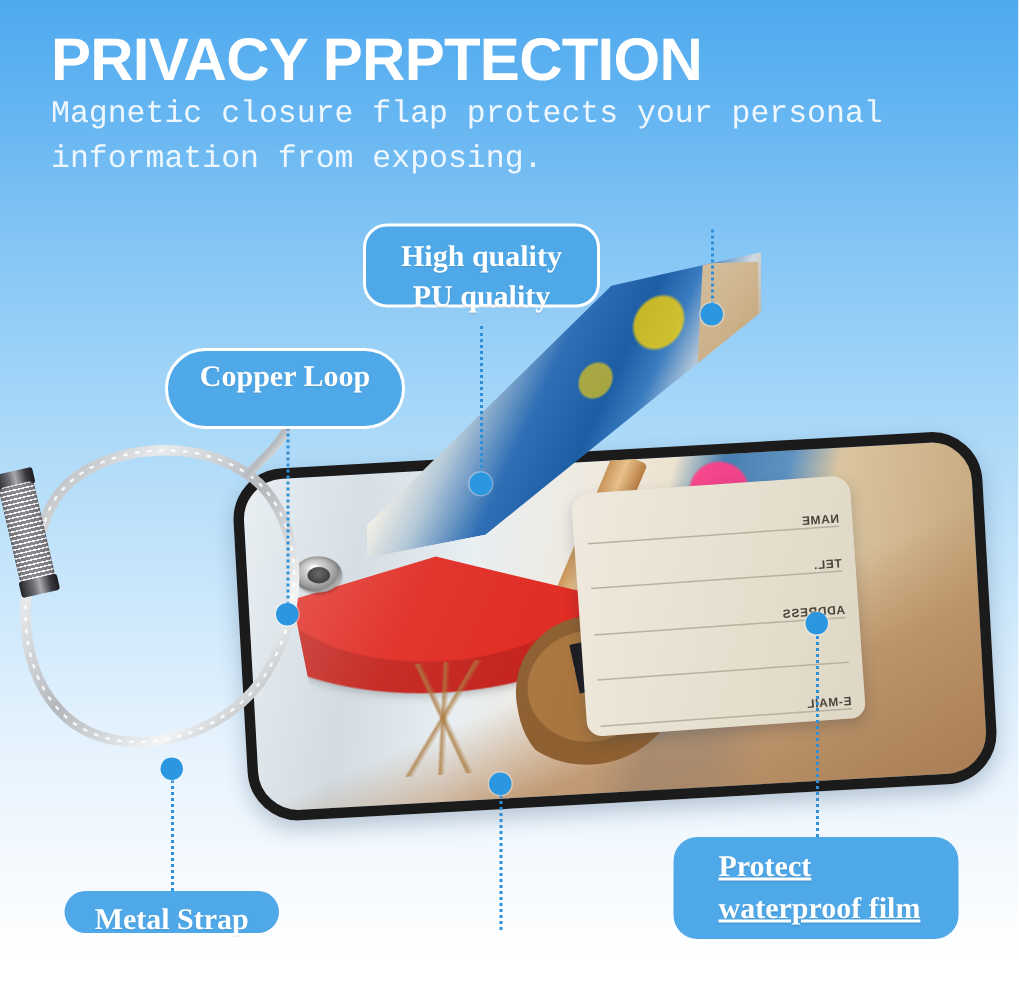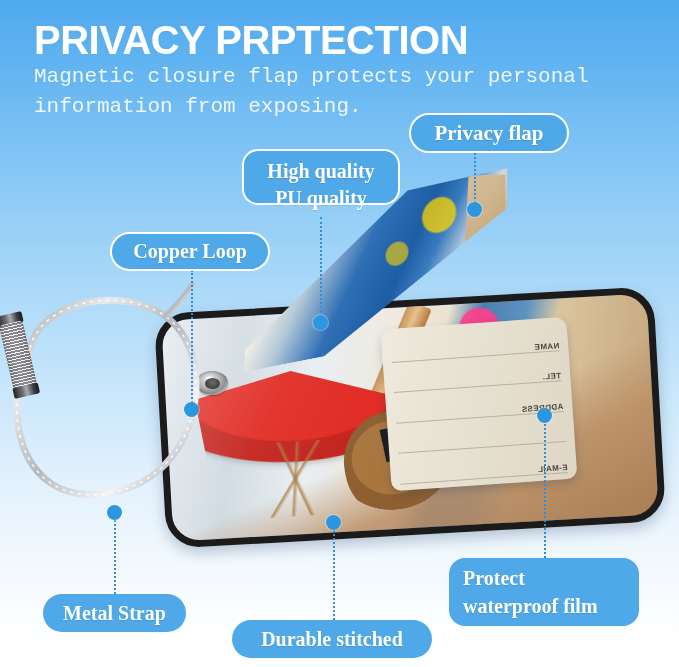--- a/index.html
+++ b/index.html
@@ -88,43 +88,44 @@
   }
   #badge-pu-leather {
     left: 242px; top: 149px;
     width: 158px; height: 56px;
     font-size: 20px;
     padding-top: 7px;
     line-height: 27px;
   }
   #badge-copper-loop {
     left: 110px; top: 232px;
-    width: 160px; height: 39px;
+    width: 160px; height: 54px;
     font-size: 20px;
     line-height: 34px;
   }
   #badge-metal-strap {
     left: 43px; top: 594px;
-    width: 143px; height: 38px;
+    width: 143px; height: 28px;
     font-size: 20px;
     line-height: 38px;
   }
   #badge-durable-stitched {
     left: 232px; top: 620px;
     width: 200px; height: 38px;
     font-size: 20px;
     line-height: 38px;
   }
   #badge-waterproof-film {
     left: 449px; top: 558px;
     width: 190px; height: 68px;
     font-size: 20px;
     line-height: 28px;
     text-align: left;
-    padding: 6px 0 0 14px;
+    padding: 6px 0 0 30px;
+    text-decoration: underline;
   }
 
   
   .connector {
     position: absolute;
     width: 0;
     border-left: 2px dotted #2f8fd8;
     z-index: 35;
   }
   .dot {
@@ -488,39 +489,33 @@
 
   <div class="connector" style="left:114px; top:513px; height:81px;"></div>
   <div class="dot" style="left:107px; top:505px;"></div>
 
   <div class="connector" style="left:333px; top:525px; height:95px;"></div>
   <div class="dot" style="left:326px; top:515px;"></div>
 
   <div class="connector" style="left:544px; top:415px; height:143px;"></div>
   <div class="dot" style="left:537px; top:408px;"></div>
 
-  <div id="badge-privacy-flap" class="badge pill outlined">
-    <span class="line">Privacy flap</span>
-  </div>
 
   <div id="badge-pu-leather" class="badge rect outlined">
     <span class="line">High quality</span>
     <span class="line">PU quality</span>
   </div>
 
   <div id="badge-copper-loop" class="badge pill outlined">
     <span class="line">Copper Loop</span>
   </div>
 
   <div id="badge-metal-strap" class="badge pill">
     <span class="line">Metal Strap</span>
   </div>
 
-  <div id="badge-durable-stitched" class="badge pill">
-    <span class="line">Durable stitched</span>
-  </div>
 
   <div id="badge-waterproof-film" class="badge rect">
     <span class="line">Protect</span>
     <span class="line">waterproof film</span>
   </div>
 
 </div>
 
 </body></html>

